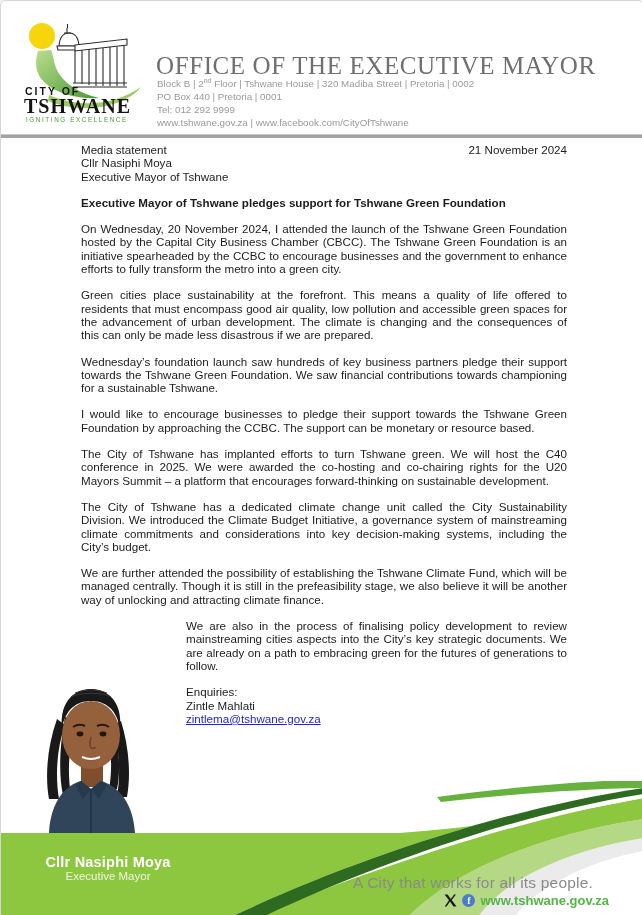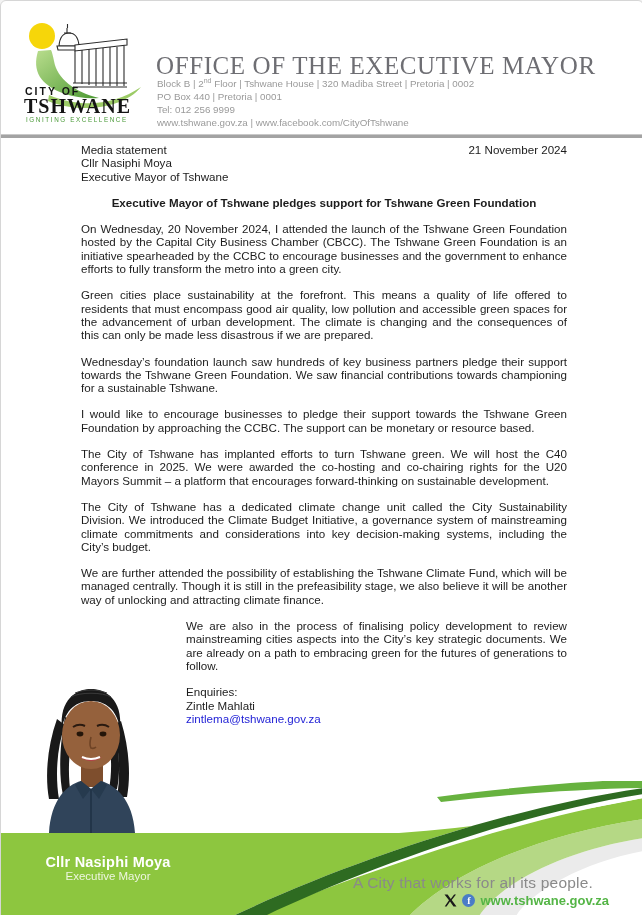--- a/index.html
+++ b/index.html
@@ -14,25 +14,25 @@
     position:absolute;left:155px;top:27px;
     font-family:"Liberation Serif","DejaVu Serif",serif;
     font-size:25px;color:#6e6e73;letter-spacing:.6px;white-space:nowrap;margin-top:24px;
   }
   .address{position:absolute;left:156px;top:73px;font-size:9.8px;color:#9a9a9a;line-height:13px;}
   .address sup{font-size:7px;}
   .header-rule{position:absolute;left:0;top:133px;width:642px;height:3px;background:#a3a3a3;border-top:1px solid #c9c9c9;}
   
   .doc-body{position:absolute;left:80px;top:142px;width:486px;font-size:11.6px;line-height:13.3px;color:#1c1c1c;z-index:1;}
   .meta-row{display:flex;justify-content:space-between;align-items:center;}
-  .headline{font-weight:bold;margin:13px 0;text-align:center;}
+  .headline{font-weight:bold;margin:13px 0;}
   .para{margin:0 0 13px 0;text-align:justify;}
   .indented{margin-left:105px;}
   .enquiries{margin-left:105px;line-height:13.3px;}
-  .email-link{color:#2323d6;cursor:pointer;}
+  .email-link{color:#2323d6;text-decoration:underline;cursor:pointer;}
   
   .photo{position:absolute;left:8px;top:676px;width:165px;height:156px;z-index:1;}
   
   .footer-art{position:absolute;left:0;top:780px;width:642px;height:135px;z-index:2;}
   .footer-name{position:absolute;left:22px;top:853px;width:170px;text-align:center;z-index:3;}
   .footer-name .nm{font-size:14.5px;font-weight:bold;color:#ffffff;letter-spacing:.2px;}
   .footer-name .rl{font-size:11.5px;color:#eef6e0;margin-top:0;}
   .tagline{position:absolute;right:50px;top:873px;font-size:15.5px;color:#8a8a8a;z-index:3;letter-spacing:.2px;}
   .social-row{position:absolute;right:34px;top:892px;display:flex;align-items:center;gap:5px;z-index:3;}
   .fb-badge{width:13px;height:13px;border-radius:50%;background:#4a7cc7;color:#fff;
@@ -71,21 +71,21 @@
       <text x="9" y="98" font-family="Liberation Serif, serif" font-size="20" font-weight="bold" letter-spacing="1" fill="#141414">TSHWANE</text>
       <text x="11" y="107" font-family="Liberation Sans, sans-serif" font-size="6.3" letter-spacing="1.6" fill="#4a9a38">IGNITING EXCELLENCE</text>
     </svg>
   </div>
 
   <div class="office-title">OFFICE OF THE EXECUTIVE MAYOR</div>
 
   <div class="address">
     <div><span>Block B | 2</span><sup>nd</sup><span> Floor | Tshwane House | 320 Madiba Street | Pretoria | 0002</span></div>
     <div>PO Box 440 | Pretoria | 0001</div>
-    <div>Tel: 012 256 9999</div>
+    <div>Tel: 012 292 9999</div>
     <div>www.tshwane.gov.za | www.facebook.com/CityOfTshwane</div>
   </div>
 
   <div class="header-rule"></div>
 
   <div class="doc-body">
     <div class="meta-row">
       <span>Media statement</span>
       <span>21 November 2024</span>
     </div>

